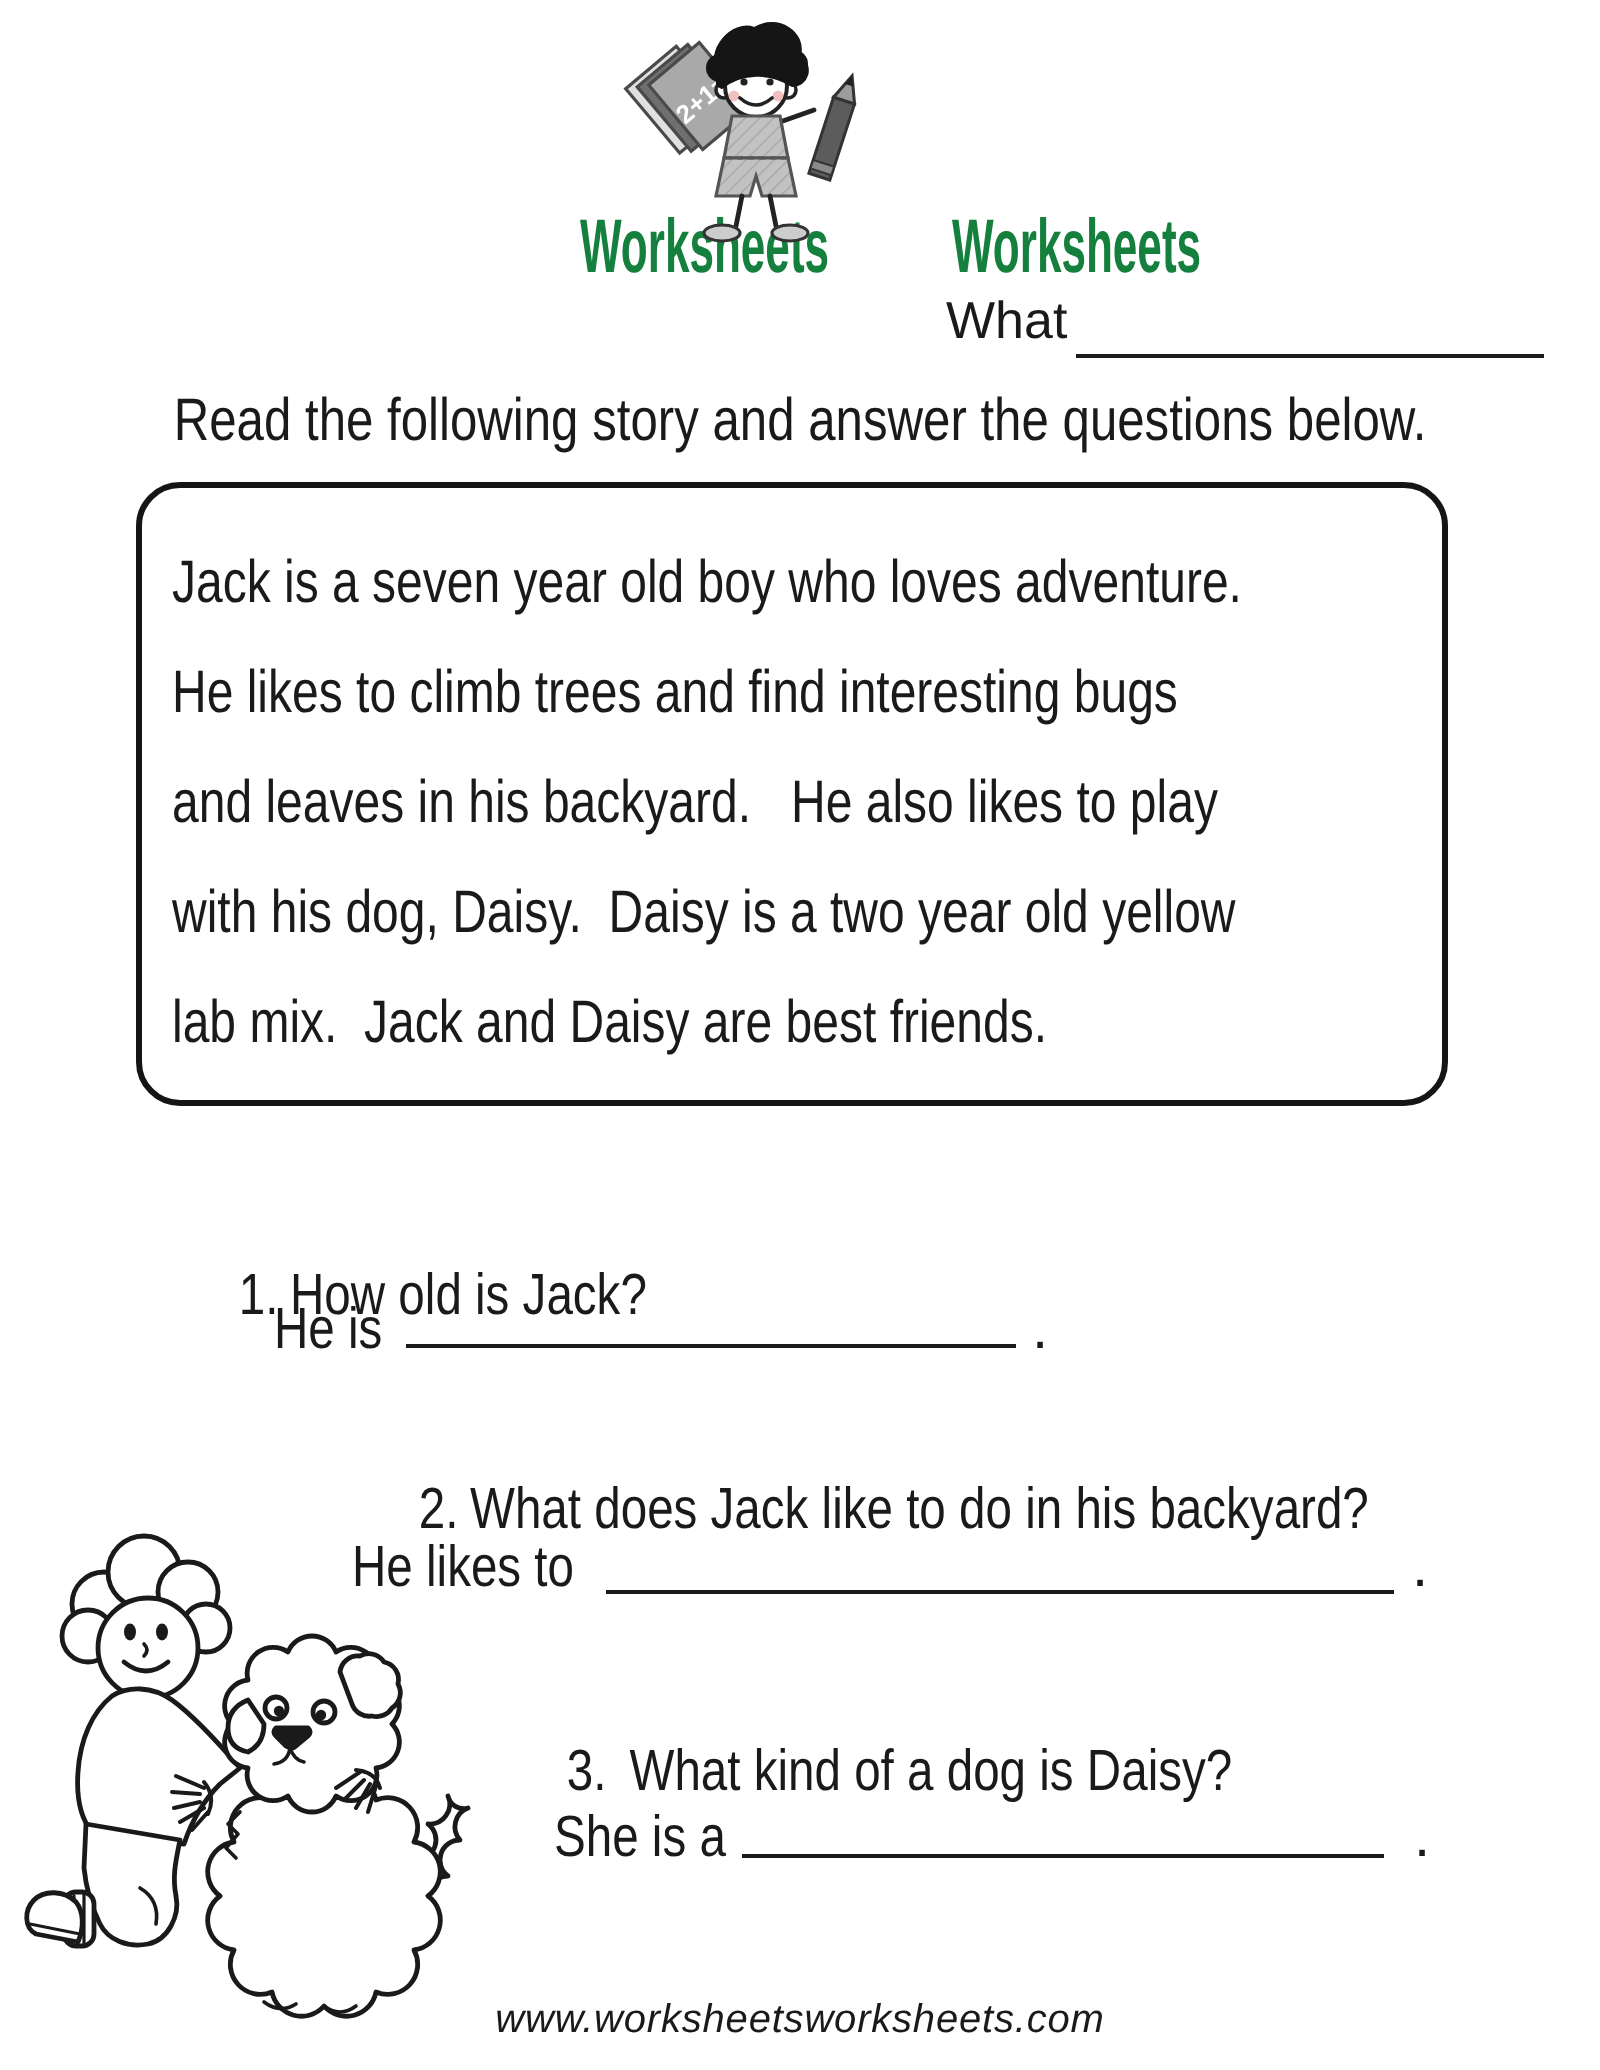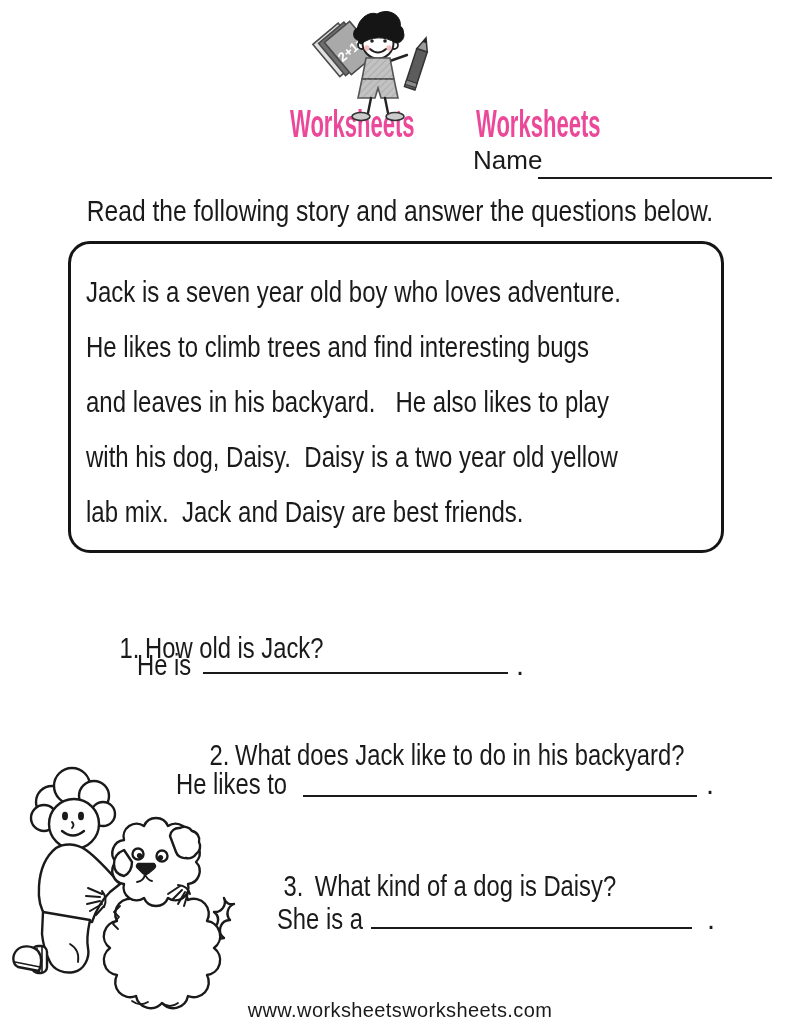--- a/index.html
+++ b/index.html
@@ -2,21 +2,21 @@
 <html><head>
 <meta charset="utf-8">
 <style>
   html,body { margin:0; padding:0; background:#e9e9e9; }
   .page {
     position:relative; width:800px; height:1035px; margin:0 auto;
     background:#ffffff; overflow:hidden;
     font-family:"Liberation Sans", sans-serif; color:#1a1a1a;
   }
   .logo-word {
-    position:absolute; font-size:38px; font-weight:bold; color:#ec4899;
+    position:absolute; font-size:38px; font-weight:bold; color:#15803d;
     white-space:pre; line-height:1.1;
   }
   .logo-word > span { display:inline-block; transform:scaleX(.58); transform-origin:left top; }
   .name-row { position:absolute; left:473px; top:145px; font-size:26px; }
   .blank { position:absolute; height:2px; background:#1a1a1a; }
   .instruction-wrap {
     position:absolute; left:0; top:194px; width:800px; text-align:center;
     font-size:30px; transform:scaleX(.82); transform-origin:center top; white-space:pre;
   }
   .story-box {
@@ -28,21 +28,21 @@
     height:55px; line-height:55px; font-size:30px; white-space:pre;
     transform:scaleX(.80); transform-origin:left top;
   }
   .q { position:absolute; font-size:29px; white-space:pre; transform:scaleX(.82); transform-origin:left top; }
   .q .num { margin-right:7px; }
   .q.q3 .num { margin-right:14px; }
   .ans-prefix { position:absolute; font-size:29px; white-space:pre; transform:scaleX(.82); transform-origin:left top; }
   .ans-period { position:absolute; font-size:29px; }
   .footer {
     position:absolute; left:0; right:0; top:999px; text-align:center;
-    font-size:20px; letter-spacing:.4px;
+    font-size:20px; letter-spacing:.4px;font-style:italic;
   }
   svg { position:absolute; overflow:visible; }
 </style>
 </head>
 <body>
 
 <div class="page">
 
   <div class="logo-word" style="left:248px; top:62px;">
     <span>Worksheets</span>
@@ -92,21 +92,21 @@
     <path d="M56,95 L53,110 M70,95 L73,110" stroke="#222" stroke-width="2.4" stroke-linecap="round" fill="none"></path>
     <ellipse cx="46" cy="113.5" rx="9" ry="4" fill="#cccccc" stroke="#333" stroke-width="1.6"></ellipse>
     <ellipse cx="80" cy="113.5" rx="9" ry="4" fill="#cccccc" stroke="#333" stroke-width="1.6"></ellipse>
   </svg>
 
   <div class="logo-word" style="left:434px; top:62px;">
     <span>Worksheets</span>
   </div>
 
   <div class="name-row">
-    <span>Name</span>
+    <span>What</span>
   </div>
   <div class="blank" style="left:538px; top:177px; width:234px;"></div>
 
   <div class="instruction-wrap">Read the following story and answer the questions below.</div>
 
   <div class="story-box"></div>
   <div class="story-lines">
     <div class="story-line">Jack is a seven year old boy who loves adventure.</div>
     <div class="story-line">He likes to climb trees and find interesting bugs</div>
     <div class="story-line">and leaves in his backyard.   He also likes to play</div>

